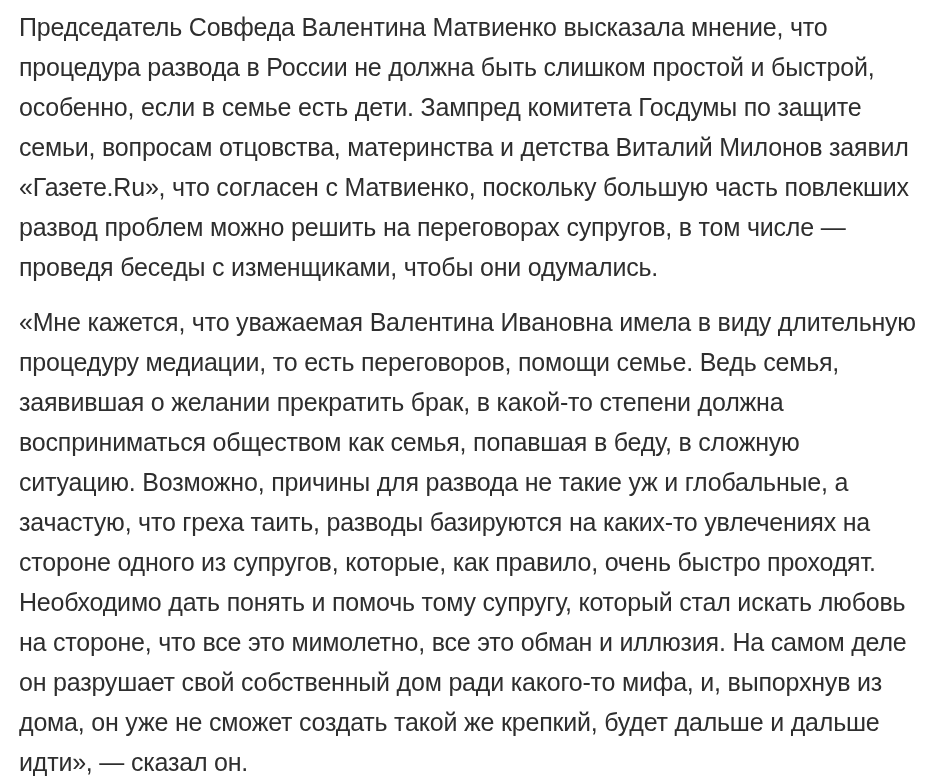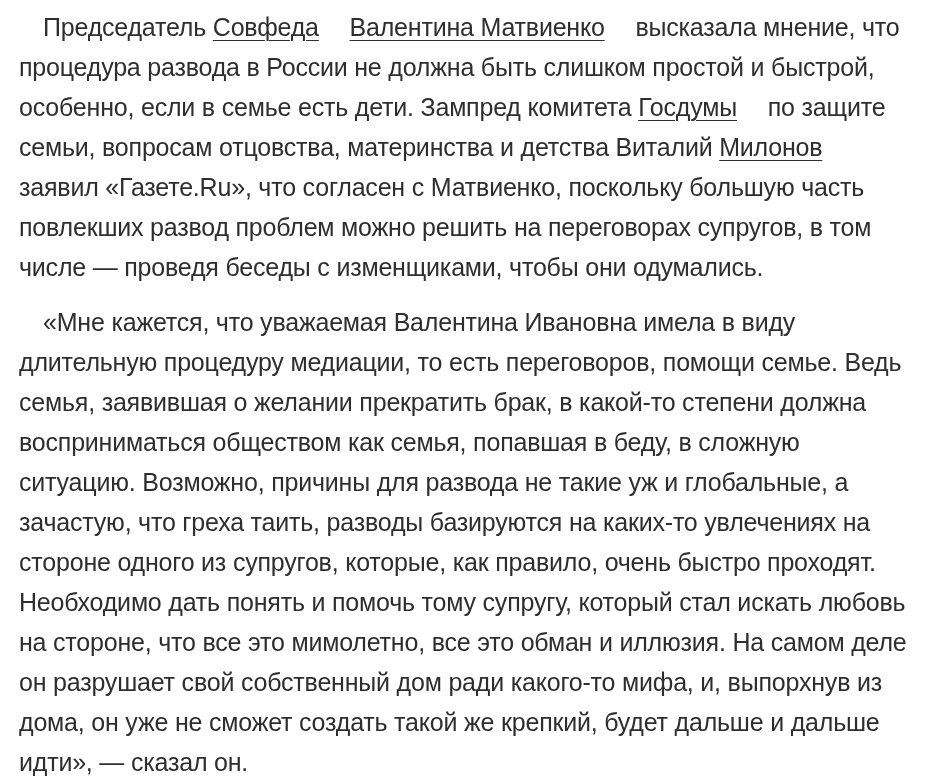--- a/index.html
+++ b/index.html
@@ -21,28 +21,26 @@
     font-stretch: condensed;
   }
   .para {
     margin: 0 0 15px 0;
   }
   .para:last-child {
     margin-bottom: 0;
   }
   .inline-link {
     color: inherit;
-    text-decoration: underline;
     text-decoration-thickness: 1px;
     text-underline-offset: 4px;
     cursor: pointer;
   }
   .run {
     white-space: pre-wrap;
-    margin-left: 24px;
   }
 </style>
 </head>
 <body>
 
 <div class="page">
 
   <p class="para"><span class="run">Председатель </span><a class="inline-link">Совфеда</a><span class="run"> </span><a class="inline-link">Валентина Матвиенко</a><span class="run"> высказала мнение, что процедура развода в России не должна быть слишком простой и быстрой, особенно, если в семье есть дети. Зампред комитета </span><a class="inline-link">Госдумы</a><span class="run"> по защите семьи, вопросам отцовства, материнства и детства Виталий </span><a class="inline-link">Милонов</a><span class="run"> заявил «Газете.Ru», что согласен с Матвиенко, поскольку большую часть повлекших развод проблем можно решить на переговорах супругов, в том числе — проведя беседы с изменщиками, чтобы они одумались.</span></p>
 
   <p class="para"><span class="run">«Мне кажется, что уважаемая Валентина Ивановна имела в виду длительную процедуру медиации, то есть переговоров, помощи семье. Ведь семья, заявившая о желании прекратить брак, в какой-то степени должна восприниматься обществом как семья, попавшая в беду, в сложную ситуацию. Возможно, причины для развода не такие уж и глобальные, а зачастую, что греха таить, разводы базируются на каких-то увлечениях на стороне одного из супругов, которые, как правило, очень быстро проходят. Необходимо дать понять и помочь тому супругу, который стал искать любовь на стороне, что все это мимолетно, все это обман и иллюзия. На самом деле он разрушает свой собственный дом ради какого-то мифа, и, выпорхнув из дома, он уже не сможет создать такой же крепкий, будет дальше и дальше идти», — сказал он.</span></p>

